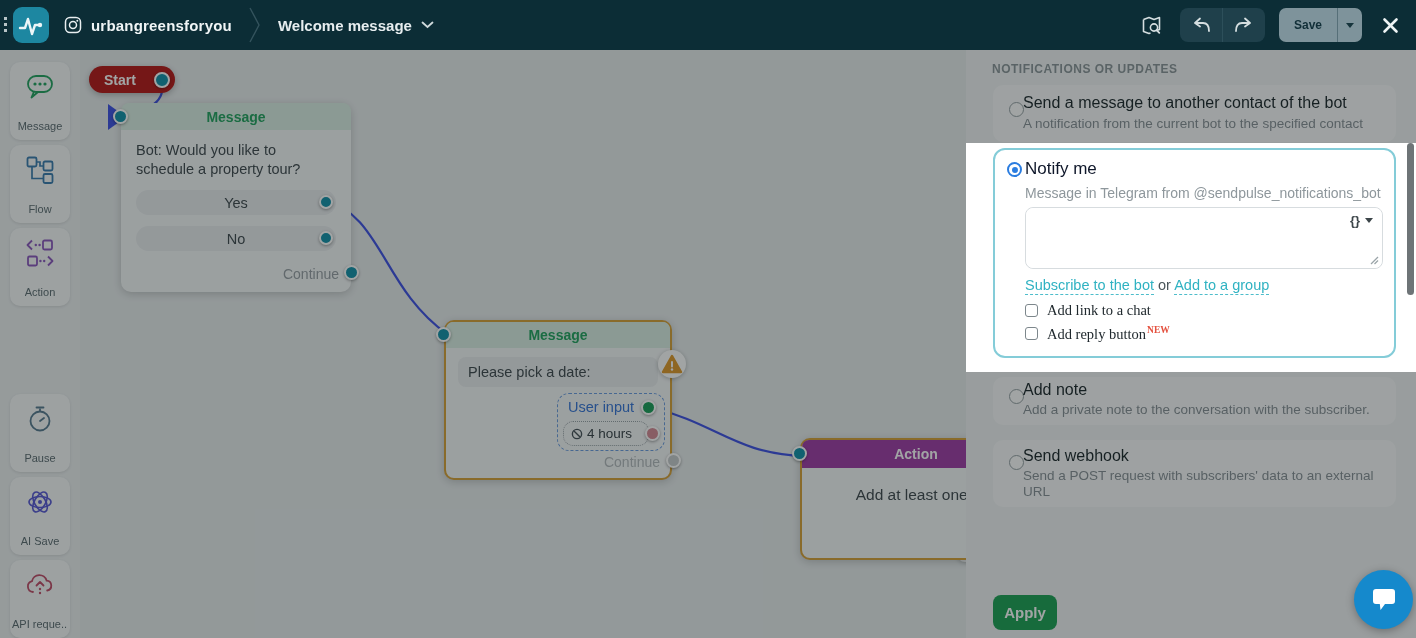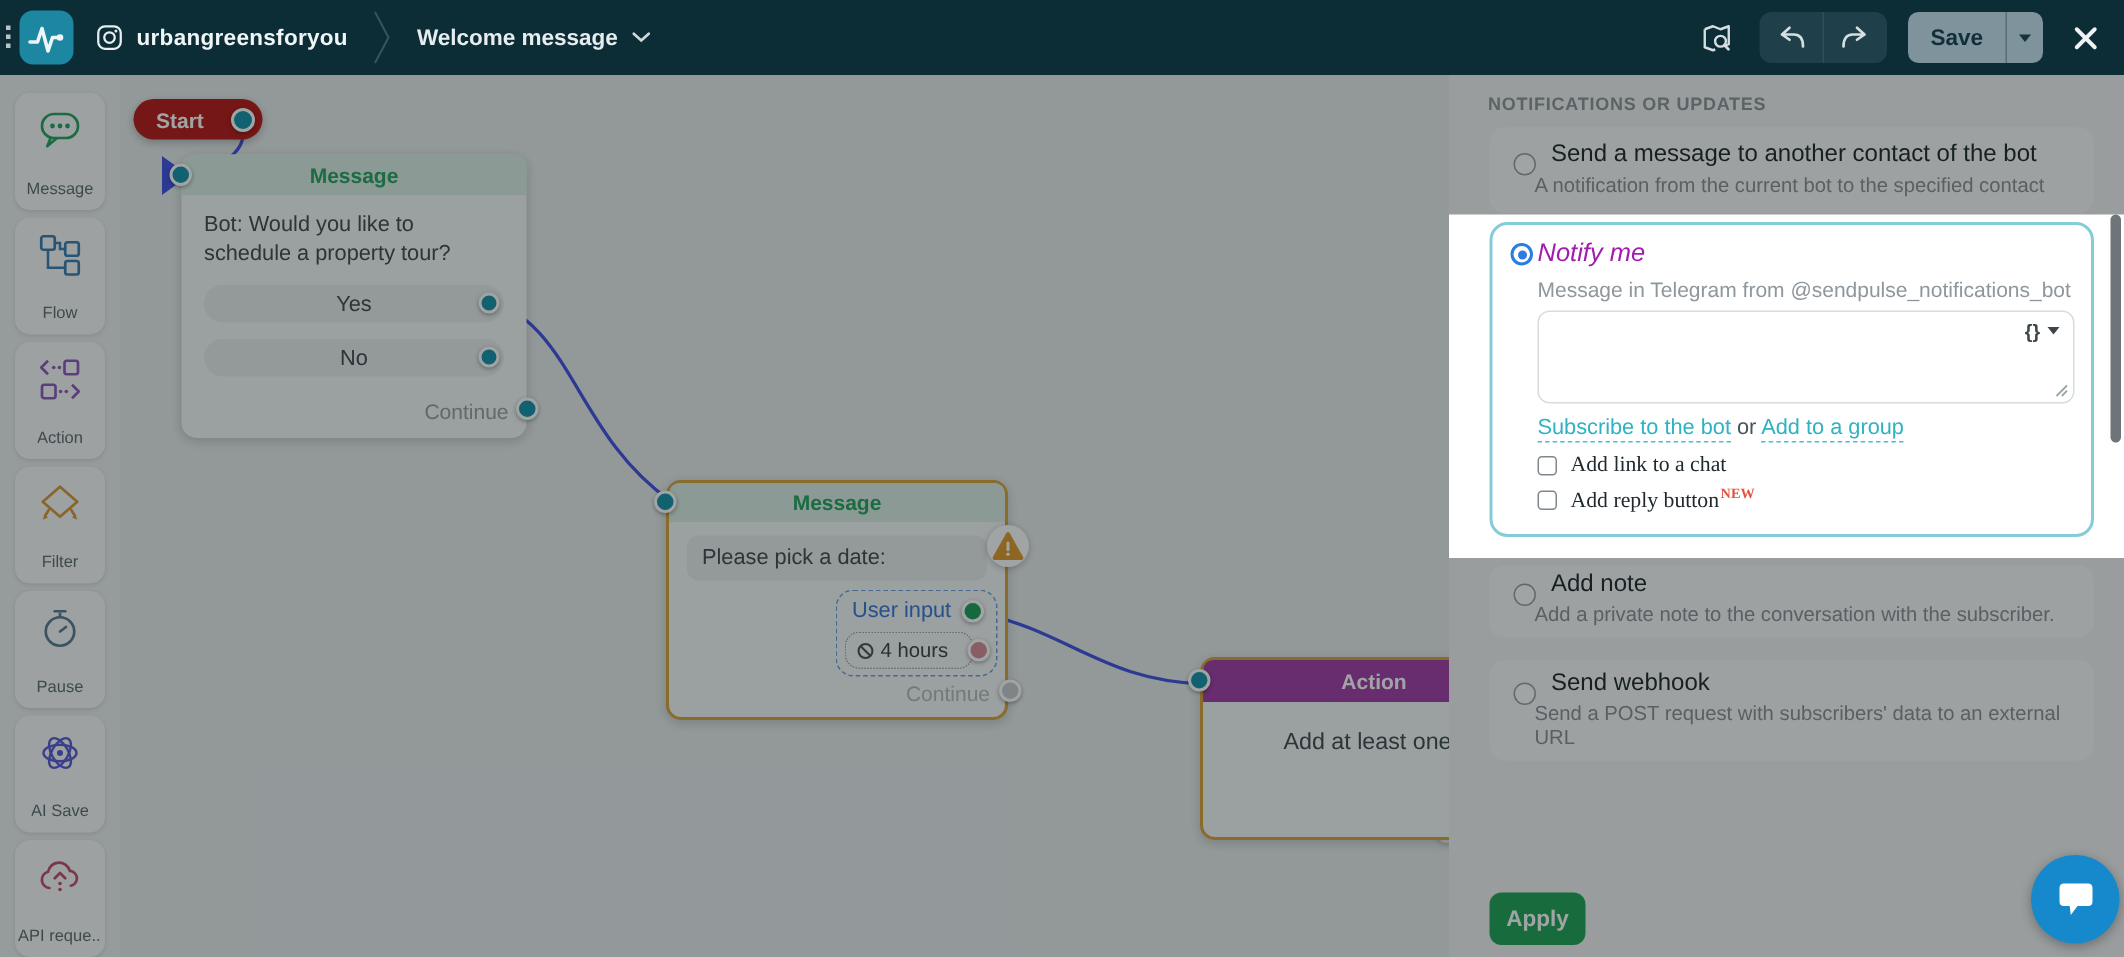--- a/index.html
+++ b/index.html
@@ -15,21 +15,21 @@
   .tb-left { position:absolute; left:64px; top:0; height:50px; display:flex; align-items:center; gap:9px; }
   .channel-name { color:#f0f5f6; font-size:15px; font-weight:bold; letter-spacing:.2px; }
   .crumb-sep { margin:0 8px; }
   .flow-name { color:#e7edef; font-size:15px; font-weight:bold; display:flex; align-items:center; gap:9px; cursor:pointer; }
   .tb-right { position:absolute; right:12px; top:0; height:50px; display:flex; align-items:center; gap:14px; }
   .icon-btn { display:flex; align-items:center; justify-content:center; width:28px; height:32px; cursor:pointer; }
   .undo-redo { display:flex; height:34px; background:#1f404b; border-radius:8px; overflow:hidden; }
   .undo-redo .half { width:42px; display:flex; align-items:center; justify-content:center; cursor:pointer; }
   .undo-redo .divider { width:1px; background:#2d4f5a; }
   .save-split { display:flex; height:34px; background:#7e939b; border-radius:7px; overflow:hidden; align-items:stretch; }
-  .save-main { padding:0 15px; display:flex; align-items:center; color:#112f38; font-weight:bold; font-size:15px; cursor:pointer; }
+  .save-main { padding:0 15px; display:flex; align-items:center; color:#112f38; font-weight:bold; font-size:12px; cursor:pointer; }
   .save-sep { width:1px; background:rgba(12,45,54,.35); }
   .save-caret { width:24px; display:flex; align-items:center; justify-content:center; cursor:pointer; }
   .caret-down { width:0; height:0; border-left:4.5px solid transparent; border-right:4.5px solid transparent; border-top:5px solid #16343c; }
 
   
   .sidebar { position:absolute; left:0; top:50px; width:80px; height:588px; background:#edf0f1; z-index:6; }
   .side-card { position:absolute; left:10px; width:60px; height:78px; background:#f8fafb; border-radius:10px; box-shadow:0 1px 3px rgba(0,0,0,.10); display:flex; flex-direction:column; align-items:center; justify-content:flex-end; padding-bottom:8px; cursor:grab; }
   .side-card svg { position:absolute; top:10px; left:50%; transform:translateX(-50%); }
   .side-label { font-size:11px; color:#5f6e73; white-space:nowrap; overflow:hidden; max-width:56px; }
 
@@ -71,29 +71,29 @@
   .node3 .body-text { margin-top:18px; text-align:center; font-size:15.5px; color:#434d52; white-space:nowrap; }
   .zoom-sliver { position:absolute; left:877px; top:450px; width:24px; height:62px; background:#fbfcfd; border-radius:8px; box-shadow:0 1px 4px rgba(0,0,0,.2); }
 
   
   .panel { position:absolute; left:966px; top:50px; width:450px; height:588px; background:#f2f4f5; z-index:10; }
   .panel-section-title { position:absolute; left:26px; top:12px; font-size:12px; font-weight:bold; letter-spacing:.5px; color:#8d979b; }
   .opt-card { position:absolute; left:27px; width:403px; background:#fafbfc; border-radius:10px; }
   .radio { position:absolute; width:15px; height:15px; border:1.5px solid #97a1a5; border-radius:50%; background:#fff; cursor:pointer; }
   .radio.sel { border:2px solid #2b7de0; }
   .radio.sel::after { content:""; position:absolute; inset:2.5px; background:#2b7de0; border-radius:50%; }
-  .opt-title { position:absolute; left:41px; font-size:16px; color:#1f2a2e; cursor:pointer; }
+  .opt-title { position:absolute; left:30px; font-size:16px; color:#1f2a2e; cursor:pointer; }
   .opt-desc { position:absolute; left:30px; font-size:13.5px; color:#8a9298; line-height:1.15; }
   .apply-btn { position:absolute; left:27px; top:545px; width:64px; height:35px; background:#21a358; border:none; border-radius:8px; color:#fff; font-weight:bold; font-size:15px; font-family:"Liberation Sans",sans-serif; cursor:pointer; }
 
   
   .overlay { position:absolute; left:0; top:50px; width:1416px; height:588px; background:rgba(8,15,17,.38); z-index:40; pointer-events:none; }
   .spotlight { position:absolute; left:966px; top:143px; width:450px; height:229px; background:#fff; z-index:60; }
   .notify-card { position:absolute; left:27px; top:5px; width:403px; height:210px; background:#fff; border:2px solid #84ccd8; border-radius:12px; }
-  .notify-title { position:absolute; left:30px; top:9px; font-size:17px; color:#a21caf; cursor:pointer;font-style:italic; }
+  .notify-title { position:absolute; left:30px; top:9px; font-size:17px; color:#0f172a; cursor:pointer; }
   .notify-desc { position:absolute; left:30px; top:35px; font-size:14px; color:#8e979c; }
   .ta-wrap { position:absolute; left:30px; top:57px; width:358px; height:62px; border:1px solid #d7dcdf; border-radius:8px; background:#fff; }
   .ta-wrap textarea { position:absolute; inset:0; border:none; resize:none; outline:none; border-radius:8px; padding:6px 40px 6px 8px; font-family:"Liberation Sans",sans-serif; font-size:14px; }
   .vars-btn { position:absolute; right:9px; top:5px; display:flex; align-items:center; gap:5px; color:#3c4549; font-size:13px; font-weight:bold; cursor:pointer; z-index:2; }
   .vars-btn .caret-down { border-top-color:#3c4549; }
   .resize-handle { position:absolute; right:3px; bottom:3px; cursor:nwse-resize; z-index:2; }
   .links-row { position:absolute; left:30px; top:127px; font-size:14.5px; color:#4a555a; }
   .tlink { color:#2fb2c2; border-bottom:1px dashed rgba(47,178,194,.85); cursor:pointer; padding-bottom:1px; }
   .cb-row { position:absolute; left:30px; display:flex; align-items:center; gap:9px; font-size:14.5px; color:#20292e;font-family:Liberation Serif, serif; }
   .cb-box { width:13px; height:13px; border:1.5px solid #7d878c; border-radius:3px; background:#fff; flex:none; cursor:pointer; }
@@ -200,30 +200,20 @@
         <polyline points="7,2.5 2.5,7 7,11.5" fill="none" stroke="#8e5bbf" stroke-width="1.8" stroke-linejoin="round"></polyline>
         <circle cx="10.8" cy="7" r="1.2" fill="#8e5bbf"></circle>
           <circle cx="14.6" cy="7" r="1.2" fill="#8e5bbf"></circle>
         <rect x="18" y="2.5" width="9" height="9" rx="1.5" fill="none" stroke="#8e5bbf" stroke-width="1.8"></rect>
         <rect x="3" y="18.5" width="9" height="9" rx="1.5" fill="none" stroke="#8e5bbf" stroke-width="1.8"></rect>
         <circle cx="15.4" cy="23" r="1.2" fill="#8e5bbf"></circle>
           <circle cx="19.2" cy="23" r="1.2" fill="#8e5bbf"></circle>
         <polyline points="23,18.5 27.5,23 23,27.5" fill="none" stroke="#8e5bbf" stroke-width="1.8" stroke-linejoin="round"></polyline>
       </svg>
       <span class="side-label">Action</span>
-    </div>
-    <div class="side-card" style="top:261px;">
-      <svg width="30" height="30" viewBox="0 0 30 30">
-        <polygon points="15,3.5 26.5,13.5 15,23.5 3.5,13.5" fill="none" stroke="#d99a3d" stroke-width="1.8" stroke-linejoin="round"></polygon>
-        <line x1="7.5" y1="19" x2="5" y2="23" stroke="#d99a3d" stroke-width="1.8" stroke-linecap="round"></line>
-        <polygon points="3.5,25.5 7,24 4.8,21.8" fill="#d99a3d"></polygon>
-        <line x1="22.5" y1="19" x2="25" y2="23" stroke="#d99a3d" stroke-width="1.8" stroke-linecap="round"></line>
-        <polygon points="26.5,25.5 23,24 25.2,21.8" fill="#d99a3d"></polygon>
-      </svg>
-      <span class="side-label">Filter</span>
     </div>
     <div class="side-card" style="top:344px;">
       <svg width="30" height="30" viewBox="0 0 30 30">
         <circle cx="15" cy="17" r="9.5" fill="none" stroke="#5b7d92" stroke-width="1.8"></circle>
         <line x1="15" y1="7.5" x2="15" y2="4.5" stroke="#5b7d92" stroke-width="1.8"></line>
         <line x1="11.5" y1="3.5" x2="18.5" y2="3.5" stroke="#5b7d92" stroke-width="1.8" stroke-linecap="round"></line>
         <line x1="15" y1="17" x2="19" y2="14" stroke="#5b7d92" stroke-width="1.8" stroke-linecap="round"></line>
       </svg>
       <span class="side-label">Pause</span>
     </div>

